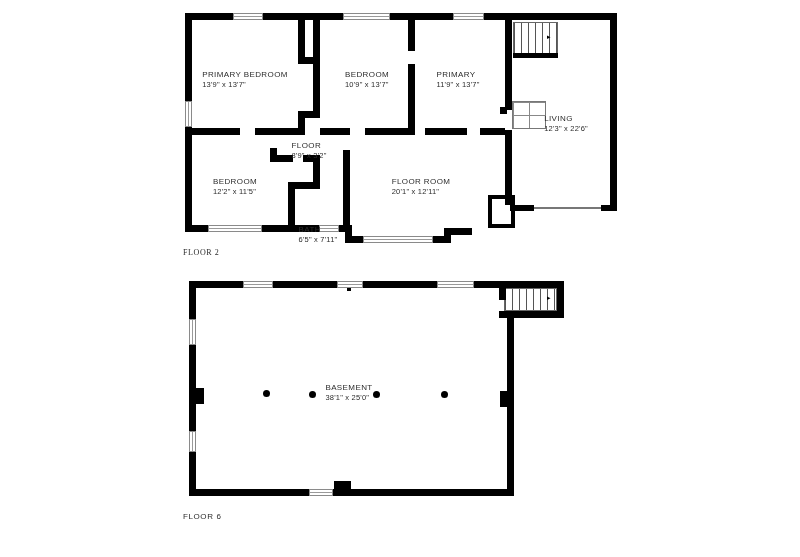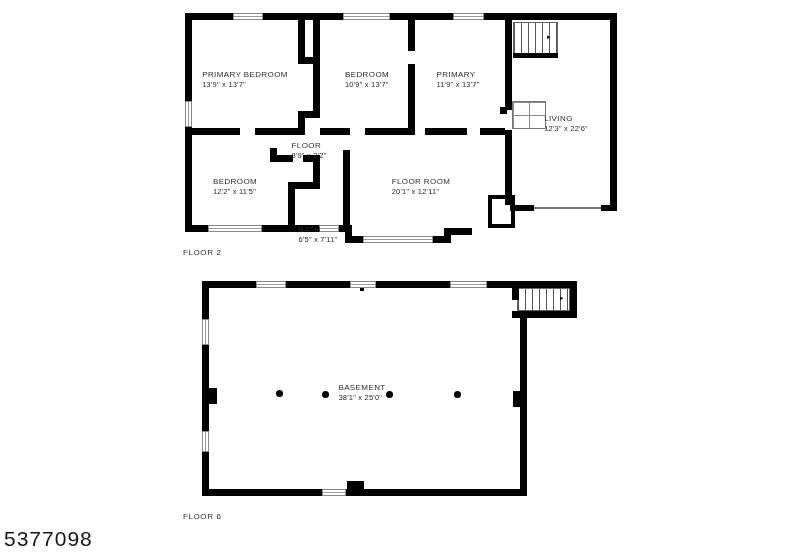--- a/index.html
+++ b/index.html
@@ -121,23 +121,23 @@
     <div class="rlabel" style="left:133px;top:191px;margin-top:30px;">
       <span class="rname">BATH</span>
       <span class="rdims">6'5" x 7'11"</span>
     </div>
     <div class="rlabel" style="left:236px;top:173px;">
       <span class="rname">FLOOR ROOM</span>
       <span class="rdims">20'1" x 12'11"</span>
     </div>
   </div>
 
-  <div class="flabel" style="left:183px;top:248px;">FLOOR 2</div>
+  <div class="flabel" style="left:183px;top:248px;font-family:Liberation Serif, serif;">FLOOR 2</div>
 
-  <div class="plan" style="left:202px;top:281px;width:375px;height:216px;">
+  <div class="plan" style="left:189px;top:281px;width:375px;height:216px;">
 
     <div class="w" style="left:0;top:0;width:375px;height:7px;"></div>
     <div class="w" style="left:0;top:0;width:7px;height:215px;"></div>
     <div class="w" style="left:0;top:208px;width:325px;height:7px;"></div>
     <div class="w" style="left:318px;top:37px;width:7px;height:178px;"></div>
 
     <div class="stairs" style="left:315px;top:7px;width:53px;height:23px;"></div>
     <div class="w" style="left:368px;top:0;width:7px;height:37px;"></div>
     <div class="w" style="left:310px;top:30px;width:65px;height:7px;"></div>
     <div class="w" style="left:310px;top:7px;width:7px;height:12px;"></div>
@@ -161,14 +161,13 @@
     <div class="dot" style="left:252px;top:110px;"></div>
 
     <div class="rlabel" style="left:160px;top:111px;">
       <span class="rname">BASEMENT</span>
       <span class="rdims">38'1" x 25'0"</span>
     </div>
   </div>
 
   <div class="flabel" style="left:183px;top:512px;">FLOOR 6</div>
 
-  <div class="mls">5377098</div>
 </div>
 
 </body></html>

